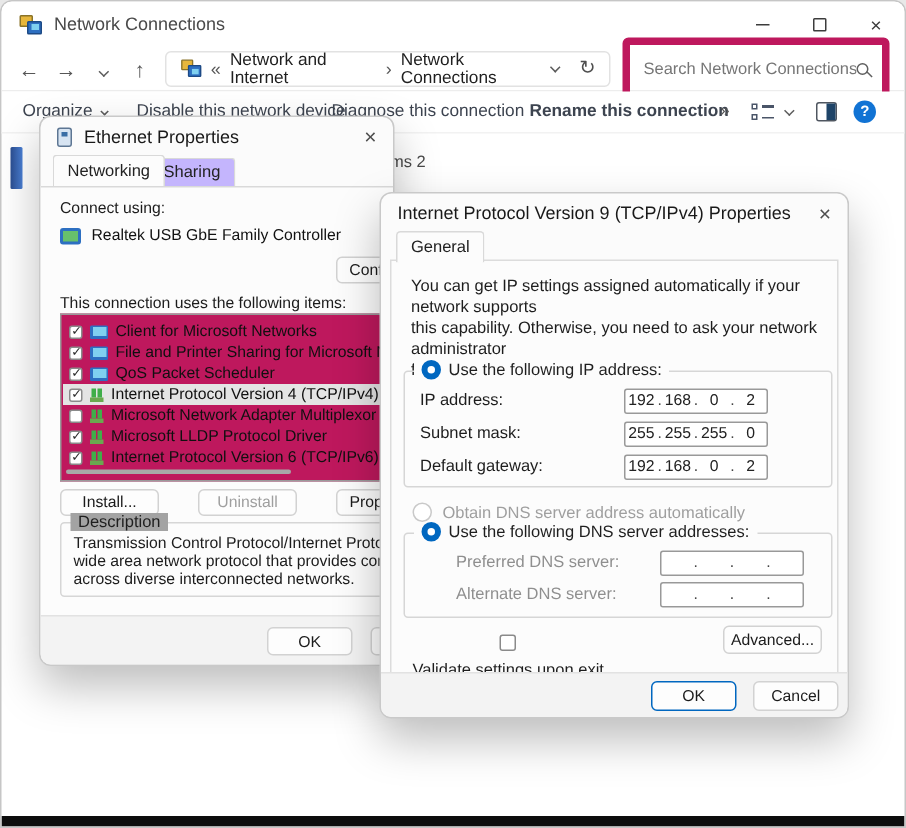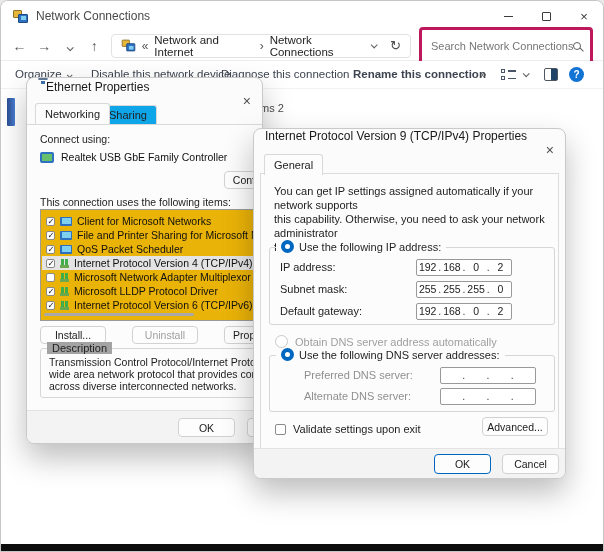--- a/index.html
+++ b/index.html
@@ -17,21 +17,21 @@
   .maximize-glyph { display:inline-block; width:9px; height:9px; border:1px solid #3c3c3c; border-radius:1px; }
 
   
   .navrow { height:30px; display:flex; align-items:center; padding:0 10px 0 6px; border-bottom:1px solid #ededed; background:#fff; }
   .nav-btn { width:27px; text-align:center; color:#565656; font-size:14px; }
   .chev { display:inline-block; width:5px; height:5px; border-right:1.3px solid #5c5c5c; border-bottom:1.3px solid #5c5c5c; transform:rotate(45deg) translateY(-1px); }
   .addressbar { width:324px; height:24px; margin-left:4px; border:1px solid #e2e2e2; border-radius:4px; background:#fff; display:flex; align-items:center; padding:0 9px; font-size:11.5px; color:#1f1f1f; }
   .crumb-sep { color:#555; margin:0 6px; font-size:12px; }
   .addressbar .spacer { flex:1; }
   .refresh-glyph { font-family:"DejaVu Sans",sans-serif; color:#4f4f4f; font-size:13px; margin-left:14px; }
-  .searchbox { flex:1; height:28px; margin-left:8px; border:3px solid #be185d; border-radius:4px; display:flex; align-items:center; padding:16px 9px; }
+  .searchbox { flex:1; height:28px; margin-left:8px; border:5px solid #be185d; border-radius:4px; display:flex; align-items:center; padding:16px 9px; }
   .searchbox input { border:none; outline:none; flex:1; font-size:11px; color:#444; font-family:inherit; background:transparent; }
   .searchbox input::placeholder { color:#767676; }
   .mag { width:8px; height:8px; border:1.4px solid #5f5f5f; border-radius:50%; position:relative; flex:0 0 auto; }
   .mag::after { content:""; position:absolute; width:5px; height:1.4px; background:#5f5f5f; transform:rotate(45deg); right:-4px; bottom:-2px; }
 
   
   .commandbar { position:relative; height:28px; font-size:11.5px; color:#3d4450; background:#fff; border-bottom:1px solid #f2f2f2; }
   .cmd { position:absolute; top:7px; white-space:nowrap; }
   .cmd .chev { width:4px; height:4px; margin-left:5px; }
   #cmd-organize { left:14px; }
@@ -48,46 +48,46 @@
   .previewpane { position:absolute; left:543px; top:7px; width:14px; height:13px; border:1.4px solid #4f5660; border-radius:2px; }
   .previewpane::after { content:""; position:absolute; right:0; top:0; bottom:0; width:6px; background:#1f4468; }
   .helpicon { position:absolute; left:568px; top:6px; width:15px; height:15px; border-radius:50%; background:#1173d4; color:#fff; font-size:10px; font-weight:bold; display:flex; align-items:center; justify-content:center; }
 
   
   .bg-adapter-fragment { position:absolute; left:6px; top:97px; width:8px; height:28px; background:linear-gradient(90deg,#2b4d8f,#4a7fd4); border-radius:1px; }
   .bg-text-fragment { position:absolute; left:259px; top:101px; font-size:11px; color:#4a4a4a; }
 
   
   .dialog { position:absolute; background:#fbfbfb; border:1px solid #c9c9c9; border-radius:8px; box-shadow:0 14px 30px rgba(0,0,0,.26); overflow:hidden; }
-  .dlg-titlebar { height:26px; display:flex; padding:0 11px; font-size:12px; color:#191919;flex-direction:column; }
+  .dlg-titlebar { height:26px; display:flex; align-items:center; padding:0 11px; font-size:12px; color:#191919; }
   .dlg-close { margin-left:auto; color:#4f4f4f; font-size:14px; line-height:1; }
   .radio { width:13px; height:13px; border-radius:50%; border:1px solid #8a8a8a; background:#fff; flex:0 0 auto; }
   .radio.selected { border:4px solid #0067c0; }
   .radio.disabled { border-color:#c9c9c9; }
   .cb { width:11px; height:11px; border:1px solid #8a8a8a; border-radius:2px; background:#fff; flex:0 0 auto; position:relative; }
   .cb.checked::after { content:"✓"; font-family:"DejaVu Sans",sans-serif; position:absolute; left:0.5px; top:-2.5px; font-size:10px; color:#2b2b2b; }
   .btn { position:absolute; background:#fdfdfd; border:1px solid #d2d2d2; border-radius:4px; font-size:10.5px; color:#1b1b1b; display:flex; align-items:center; justify-content:center; font-family:inherit; }
   .btn.disabled { color:#9f9f9f; }
   .btn.default { border:1.6px solid #0067c0; }
   .grouplabel { position:absolute; top:-8px; left:6px; display:flex; align-items:center; gap:5px; background:#fcfcfc; padding:0 5px; font-size:11px; color:#1f1f1f; }
 
   
   #eth-dialog { left:25px; top:76px; width:237px; height:367px; }
   .eth-icon { width:10px; height:13px; border:1px solid #5d7693; border-radius:2px; background:#d7e4f2; position:relative; }
   .eth-icon::after { content:""; position:absolute; left:2px; top:2px; width:4px; height:3px; background:#3a6ea5; }
-  .tab { position:absolute; font-size:11px; color:#222; border:1px solid #d9d9d9; border-bottom:none; border-radius:3px 3px 0 0; padding:3px 9px; background:#0ea5e9; z-index:1; }
+  .tab { position:absolute; font-size:11px; color:#222; border:1px solid #d9d9d9; border-bottom:none; border-radius:3px 3px 0 0; padding:3px 9px; background:#c4b5fd; z-index:1; }
   .tab.active { background:#fcfcfc; z-index:3; padding:4px 9px; }
   #eth-tab-networking { left:8px; top:25px; }
   #eth-tab-sharing { left:72px; top:27px; }
   .eth-body { position:absolute; left:0; right:0; top:46px; bottom:33px; background:#fcfcfc; border-top:1px solid #d9d9d9; z-index:2; }
   .eth-label { position:absolute; font-size:10.5px; color:#1c1c1c; white-space:nowrap; }
   .adapter-row { position:absolute; left:13px; top:22px; width:216px; height:20px; display:flex; align-items:center; gap:7px; font-size:10.5px; color:#111; }
   .adapter-icon { width:14px; height:11px; background:#2d6fc1; border-radius:2px; position:relative; }
   .adapter-icon::after { content:""; position:absolute; inset:2px; background:#67c06b; }
-  .eth-list { position:absolute; left:13px; top:84px; width:218px; height:112px; border:1px solid #9a9a9a; background:#eab308; }
+  .eth-list { position:absolute; left:13px; top:84px; width:218px; height:112px; border:1px solid #9a9a9a; background:#be185d; }
   .eth-row { position:absolute; left:1px; width:240px; height:14px; display:flex; align-items:center; gap:5px; padding-left:4px; font-size:10.5px; color:#101010; white-space:nowrap; }
   .eth-row.selected { background:#e4e4e4; }
   .eth-row .cb { width:9px; height:9px; }
   .eth-row .cb.checked::after { font-size:8.5px; top:-2px; left:0.5px; }
   .client-ic { width:12px; height:9px; background:#2d6fc1; border-radius:1px; position:relative; flex:0 0 auto; }
   .client-ic::after { content:""; position:absolute; inset:1.5px; background:#7fd0f0; }
   .proto-ic { width:9px; height:9px; position:relative; flex:0 0 auto; }
   .proto-ic::before { content:""; position:absolute; left:1px; top:0; width:2.5px; height:6px; background:#3fae49; }
   .proto-ic::after { content:""; position:absolute; right:1.5px; top:0; width:2.5px; height:6px; background:#3fae49; }
   .proto-ic i { position:absolute; left:0; right:0; bottom:0; height:2.5px; background:#6aa84f; }
@@ -104,21 +104,21 @@
   .ip-intro { position:absolute; left:13px; top:10px; font-size:11px; line-height:14px; color:#1d1d1d; white-space:pre-line; }
   .radio-row { position:absolute; display:flex; align-items:center; gap:7px; font-size:11px; color:#1d1d1d; white-space:nowrap; }
   .radio-row.disabled { color:#9f9f9f; }
   .groupbox { position:absolute; left:8px; width:286px; border:1px solid #d6d6d6; border-radius:3px; }
   .field-row { position:absolute; left:10px; right:8px; height:18px; display:flex; align-items:center; font-size:11px; color:#1d1d1d; }
   .field-row.dim { color:#8f8f8f;margin-left:24px; }
   .field-row .flabel { width:136px; }
   .ipfield { width:96px; height:17px; border:1px solid #999; border-radius:2px; background:#fff; display:flex; align-items:center; font-size:10.5px; color:#222; }
   .ipfield span { flex:1; text-align:center; }
   .ipfield i { font-style:normal; color:#444; }
-  .validate-row { position:absolute; left:14px; top:249px; display:flex; align-items:center; gap:7px; font-size:11px; color:#1d1d1d; }
+  .validate-row { position:absolute; left:14px; top:249px; display:flex; align-items:center; gap:7px; font-size:11px; color:#1d1d1d;flex-direction:column; }
   .ip-footer { position:absolute; left:0; right:0; bottom:0; height:30px; background:#f3f3f3; border-top:1px solid #e2e2e2; z-index:2; }
 
   .bottom-strip { position:absolute; left:0; right:0; bottom:0; height:7px; background:#0d0d0d; }
 
   
   .neticon { width:15px; height:13px; position:relative; flex:0 0 auto; }
   .neticon .m1 { position:absolute; left:0; top:0; width:9px; height:8px; background:#e7b73c; border:1px solid #8a7328; border-radius:1px; }
   .neticon .m2 { position:absolute; right:0; bottom:0; width:10px; height:9px; background:#2d6fc1; border:1px solid #1d4a85; border-radius:1px; }
   .neticon .m2::after { content:""; position:absolute; inset:1.5px; background:#7fd0f0; }
 </style>

